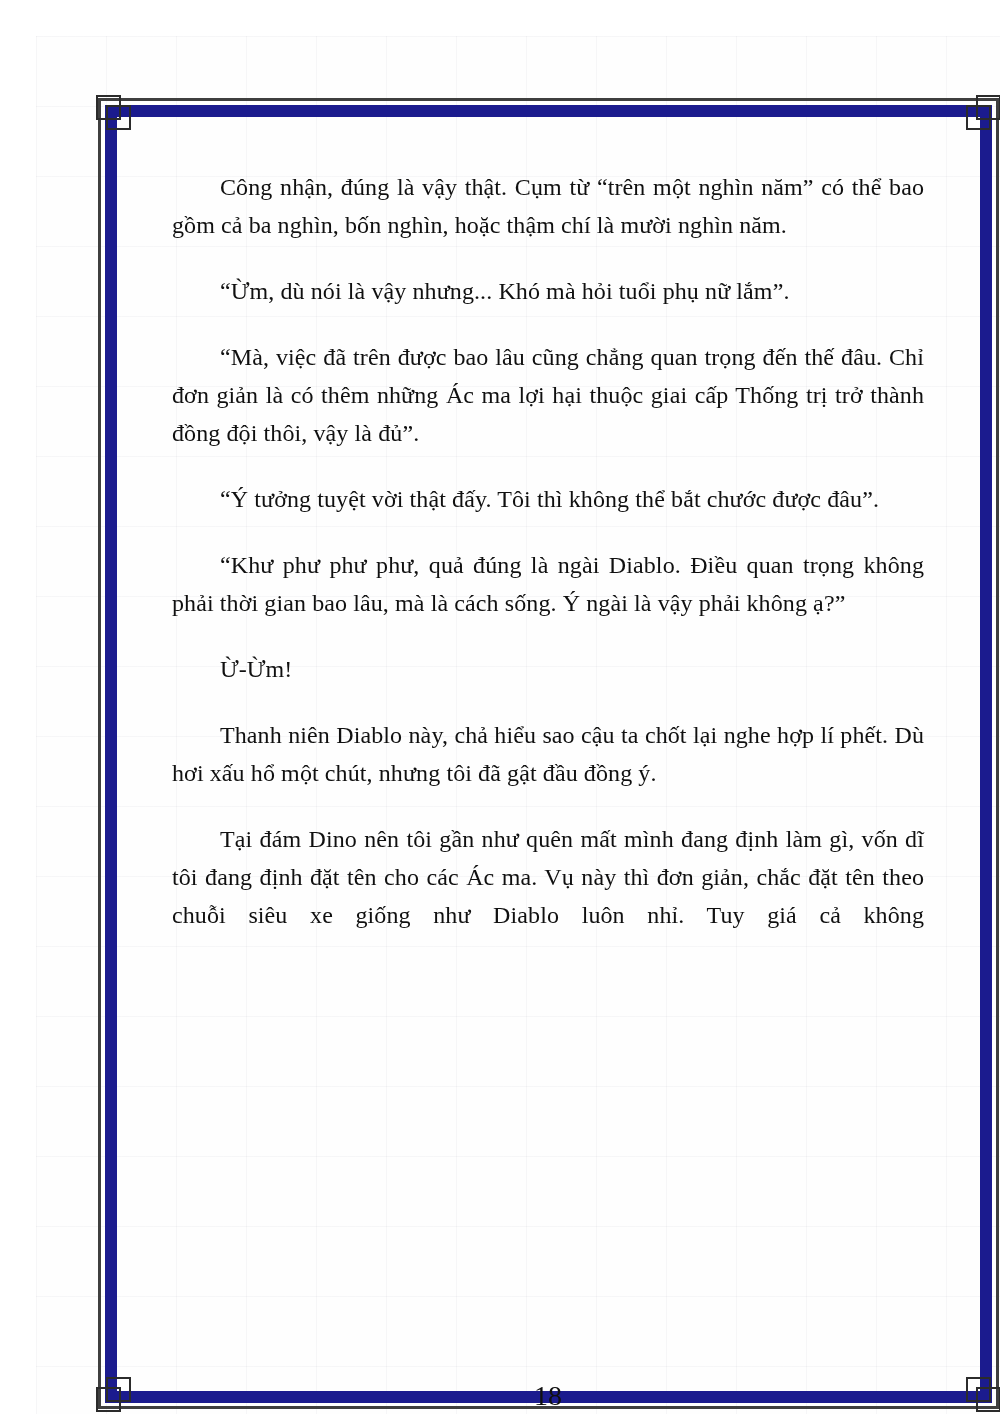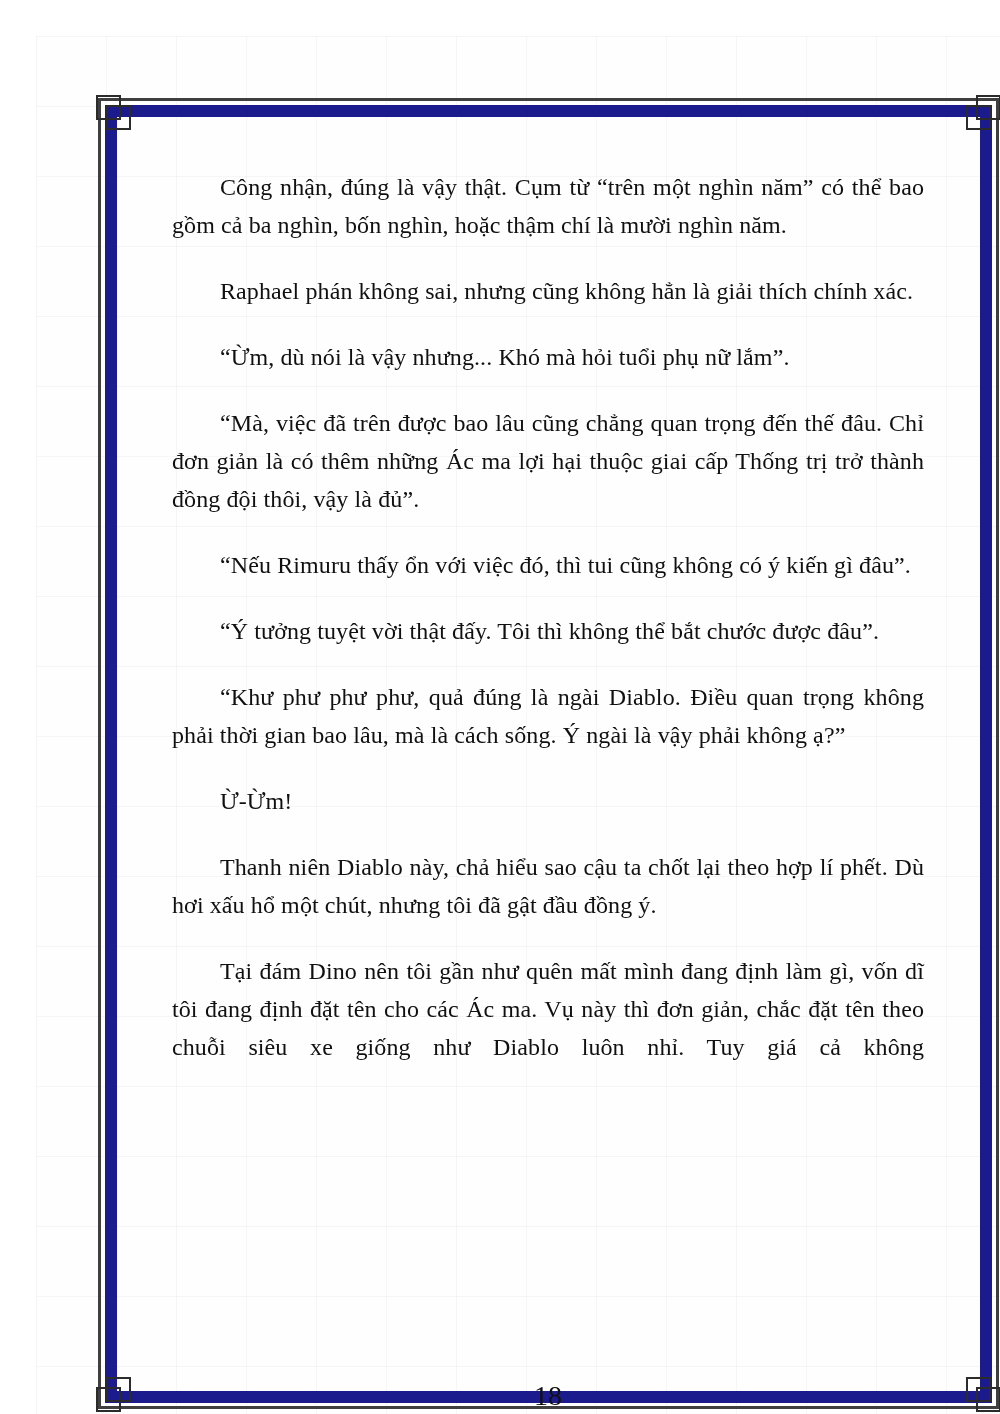--- a/index.html
+++ b/index.html
@@ -93,26 +93,24 @@
   <div class="corner c-tl-b"></div>
   <div class="corner c-tr-a"></div>
   <div class="corner c-tr-b"></div>
   <div class="corner c-bl-a"></div>
   <div class="corner c-bl-b"></div>
   <div class="corner c-br-a"></div>
   <div class="corner c-br-b"></div>
 
   <div class="text-block">
     <p>Công nhận, đúng là vậy thật. Cụm từ “trên một nghìn năm” có thể bao gồm cả ba nghìn, bốn nghìn, hoặc thậm chí là mười nghìn năm.</p>
-    <p>Raphael phán không sai, nhưng cũng không hẳn là giải thích chính xác.</p>
     <p>“Ừm, dù nói là vậy nhưng... Khó mà hỏi tuổi phụ nữ lắm”.</p>
     <p>“Mà, việc đã trên được bao lâu cũng chẳng quan trọng đến thế đâu. Chỉ đơn giản là có thêm những Ác ma lợi hại thuộc giai cấp Thống trị trở thành đồng đội thôi, vậy là đủ”.</p>
-    <p>“Nếu Rimuru thấy ổn với việc đó, thì tui cũng không có ý kiến gì đâu”.</p>
     <p>“Ý tưởng tuyệt vời thật đấy. Tôi thì không thể bắt chước được đâu”.</p>
     <p>“Khư phư phư phư, quả đúng là ngài Diablo. Điều quan trọng không phải thời gian bao lâu, mà là cách sống. Ý ngài là vậy phải không ạ?”</p>
     <p>Ừ-Ừm!</p>
-    <p>Thanh niên Diablo này, chả hiểu sao cậu ta chốt lại theo hợp lí phết. Dù hơi xấu hổ một chút, nhưng tôi đã gật đầu đồng ý.</p>
+    <p>Thanh niên Diablo này, chả hiểu sao cậu ta chốt lại nghe hợp lí phết. Dù hơi xấu hổ một chút, nhưng tôi đã gật đầu đồng ý.</p>
     <p class="cont">Tại đám Dino nên tôi gần như quên mất mình đang định làm gì, vốn dĩ tôi đang định đặt tên cho các Ác ma. Vụ này thì đơn giản, chắc đặt tên theo chuỗi siêu xe giống như Diablo luôn nhỉ. Tuy giá cả không</p>
   </div>
 
   <div class="page-number">18</div>
 
 </div>
 
 </body></html>

